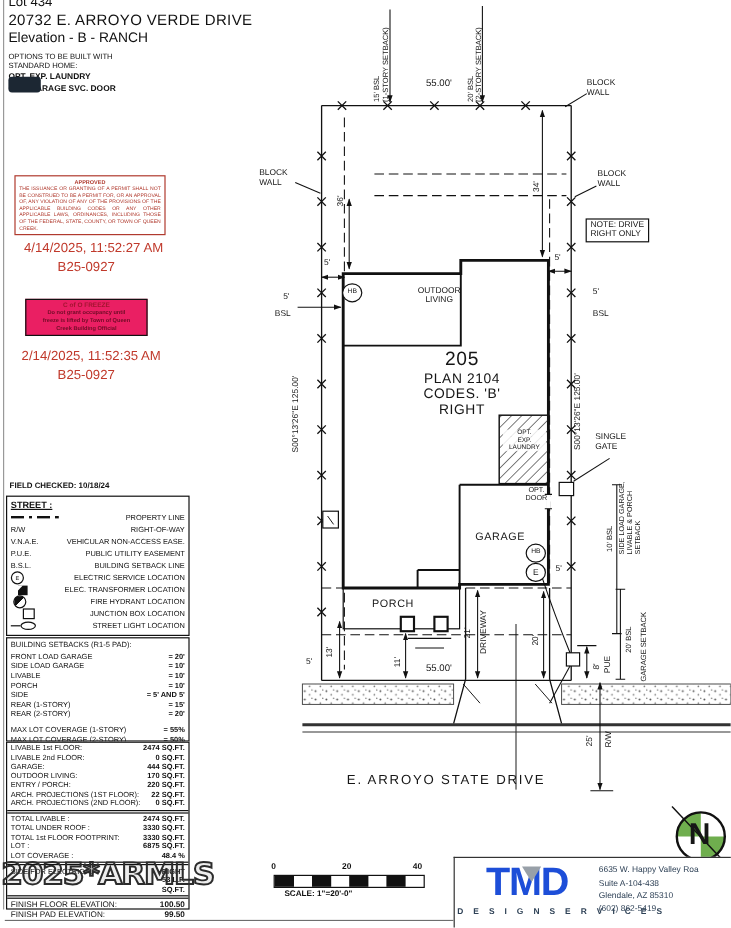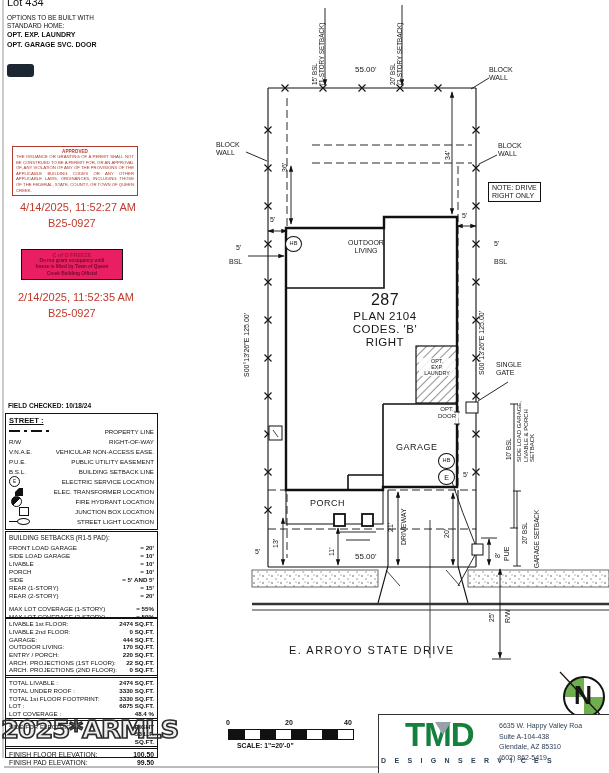--- a/index.html
+++ b/index.html
@@ -68,21 +68,21 @@
   
   #scalebar{position:absolute;left:225px;top:719px;width:132px}
   #scalebar .ticks{position:relative;height:9px;font-size:7px;font-weight:bold}
   #scalebar .t0{position:absolute;left:1px}#scalebar .t20{position:absolute;left:60px}#scalebar .t40{position:absolute;left:119px}
   #sb-bar{margin-top:1px;margin-left:3px;width:124px;height:9px;border:1.2px solid #111;display:flex;background:#fff}
   #sb-bar .cell{flex:1}
   #sb-bar .cell:nth-child(odd){background:#111}
   #scale-text{margin-top:2px;margin-left:12px;font-size:6.8px;font-weight:bold}
   
   #titleblock{position:absolute;left:378px;top:714px;width:231px;height:59px;border-top:1.2px solid #333;border-left:1.2px solid #333;background:#fff}
-  #tmd-name{position:absolute;left:26px;top:3px;font-size:33px;font-weight:900;color:#15803d;letter-spacing:-1px;line-height:1}
+  #tmd-name{position:absolute;left:26px;top:3px;font-size:33px;font-weight:900;color:#1d4ed8;letter-spacing:-1px;line-height:1}
   #tmd-tri{position:absolute;left:56px;top:7px;width:0;height:0;border-left:8px solid transparent;border-right:8px solid transparent;border-top:13px solid #98a0a8}
   #tmd-tag{position:absolute;left:2px;top:42px;font-size:7px;font-weight:bold;color:#2e4156;letter-spacing:3.2px}
   #tmd-addr{position:absolute;left:120px;top:6px;font-size:7px;color:#2e4156;line-height:1.5;white-space:nowrap}
 </style>
 </head>
 <body>
 
 <svg id="plan-svg" class="abs" style="left:0;top:0" width="609" height="773" viewBox="0 0 609 773">
   <defs>
     <pattern id="hatch" width="6" height="6" patternUnits="userSpaceOnUse" patternTransform="rotate(45)">
@@ -260,21 +260,21 @@
     <div class="plabel" style="left: 229px; top: 258px; font-size: 7px;">
       <div>BSL</div>
     </div>
     <div class="plabel" style="left: 494px; top: 240px; font-size: 7px;">
       <div>5'</div>
     </div>
     <div class="plabel" style="left: 494px; top: 258px; font-size: 7px;">
       <div>BSL</div>
     </div>
     <div class="plabel center big" style="left: 330px; top: 291px; font-size: 16px; width: 110px;">
-      <div>287</div>
+      <div>205</div>
     </div>
     <div class="plabel center big" style="left: 330px; top: 310px; font-size: 11.5px; width: 110px;">
       <div>PLAN 2104</div>
       <div>CODES. 'B'</div>
       <div>RIGHT</div>
     </div>
     <div class="plabel" style="left: 243px; top: 377px; font-size: 7px; transform: rotate(-90deg);">
       <div>S00°13'26"E  125.00'</div>
     </div>
     <div class="plabel" style="left: 478px; top: 375px; font-size: 7px; transform: rotate(-90deg);">
@@ -358,20 +358,22 @@
     <div class="plabel street" style="left: 289px; top: 644px; font-size: 11px;">
       <div>E. ARROYO STATE DRIVE</div>
     </div>
     <div class="plabel north" style="left: 574px; top: 681px; font-size: 25px;">
       <div>N</div>
     </div>
   </div>
 
 <div id="hdr">
   <div class="lot">Lot 434</div>
+  <div class="addr">20732 E. ARROYO VERDE DRIVE</div>
+  <div class="elev">Elevation -  B - RANCH</div>
   <div class="optintro">
     <div>OPTIONS TO BE BUILT WITH</div>
     <div>STANDARD HOME:</div>
   </div>
   <div class="optline">OPT. EXP. LAUNDRY</div>
   <div class="optline">OPT. GARAGE SVC. DOOR</div>
 </div>
 <div id="dark-badge"></div>
 
 <div id="stamp-approved">

